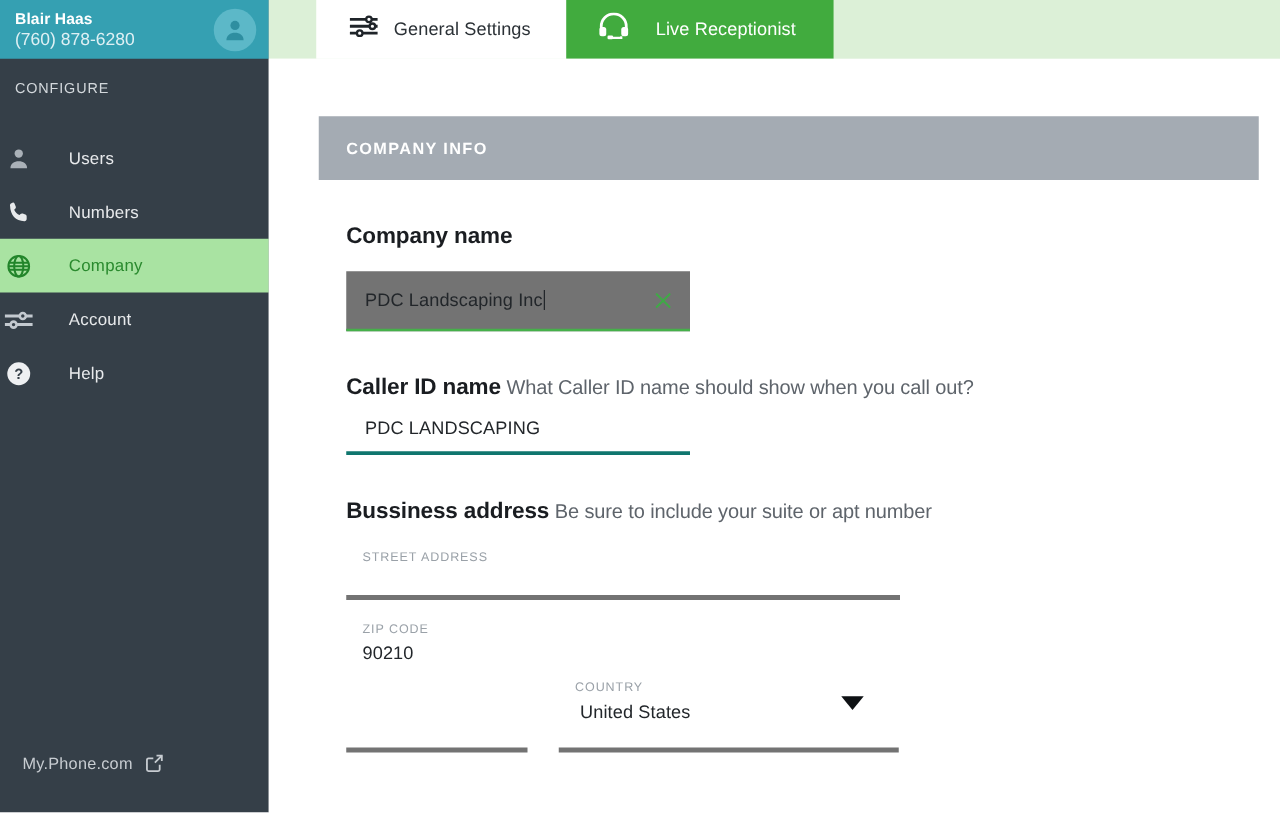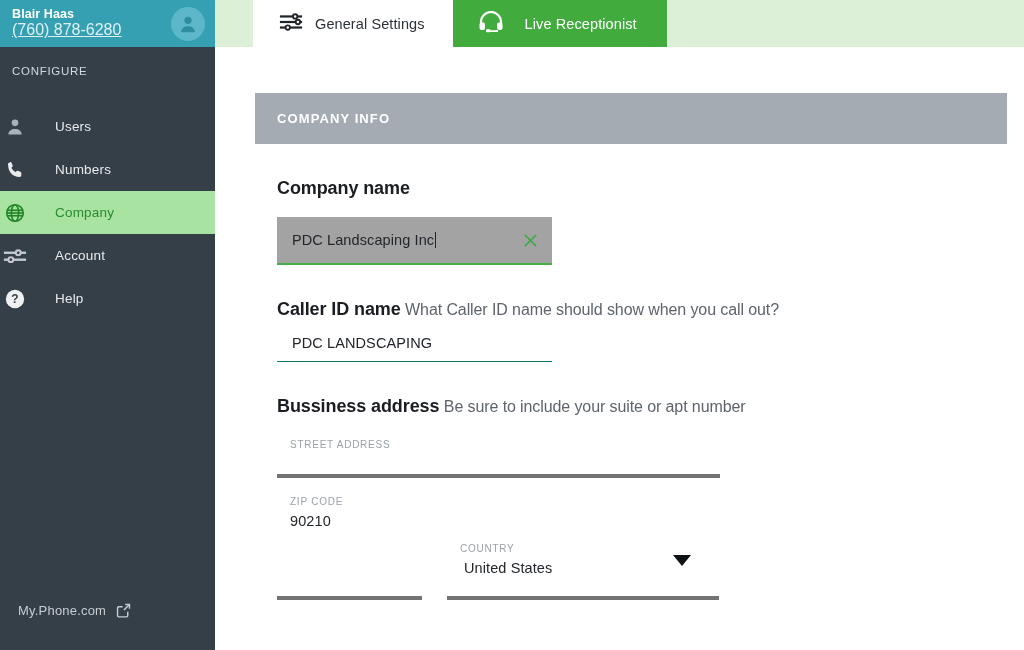--- a/index.html
+++ b/index.html
@@ -27,21 +27,21 @@
     background: #35a0b2;
     display: flex; align-items: center;
     padding: 0 10px 0 12px;
   }
   .user-meta { flex: 1; line-height: 1.15; }
   .user-name {
     color: #ffffff; font-size: 12.5px; font-weight: bold;
     letter-spacing: .1px; display: block;
   }
   .user-phone {
-    color: #dff0f4; font-size: 16px; display: block; margin-top: 0; text-decoration: underline;
+    color: #dff0f4; font-size: 14px; display: block; margin-top: 0;
   }
   .avatar {
     width: 34px; height: 34px; border-radius: 50%;
     background: #5cb8c8;
     display: flex; align-items: center; justify-content: center;
     flex: 0 0 34px;
   }
   .avatar svg { display: block; }
 
   .configure-label {
@@ -143,21 +143,21 @@
   }
   .field-hint {
     font-size: 16px; font-weight: normal; color: #5e646b;
     letter-spacing: -.1px;
   }
 
   
   .input-active {
     margin-top: 18px;
     width: 275px; height: 48px;
-    background: #a3a3a3;
+    background: #737373;
     border-bottom: 2px solid #46b04a;
     display: flex; align-items: center;
     padding: 0 14px 0 15px;
     cursor: text;
   }
   .input-active .input-value {
     flex: 1; font-size: 14.5px; color: #22262a; letter-spacing: .1px;
     position: relative;
   }
   .caret {
@@ -170,21 +170,21 @@
   .clear-x {
     width: 16px; height: 16px; flex: 0 0 16px;
     cursor: pointer; display: flex; align-items: center; justify-content: center;
   }
 
   
   .input-plain {
     margin-top: 14px;
     width: 275px;
     padding: 0 0 9px 15px;
-    border-bottom: 1px solid #0f766e;
+    border-bottom: 3px solid #0f766e;
   }
   .input-plain .input-value {
     font-size: 14.5px; color: #22262a; letter-spacing: .1px;
   }
 
   
   .lf {
     position: relative;
     padding: 0 0 19px 13px;
     border-bottom: 4px solid #737373;

